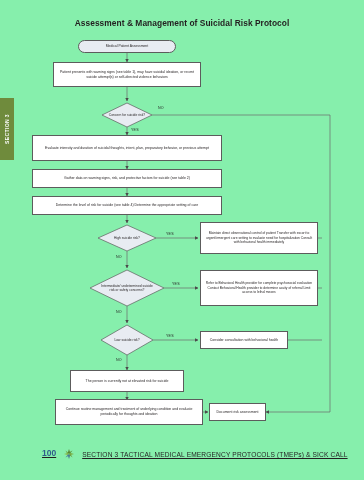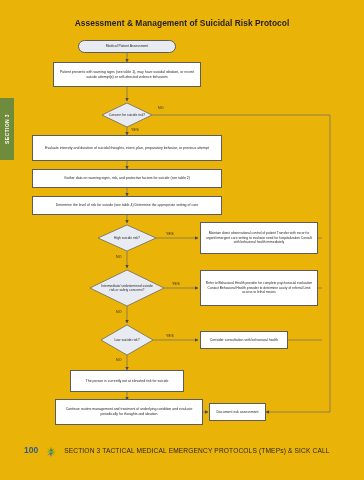--- a/index.html
+++ b/index.html
@@ -12,21 +12,21 @@
     height: 480px;
     position: relative;
     overflow: hidden;
     font-family: "Liberation Sans", sans-serif;
     color: #231f20;
   }
 
   #page {
     position: absolute;
     inset: 0;
-    background: #eab308;
+    background: #86efac;
   }
 
   
   .title {
     position: absolute;
     top: 18px;
     left: 0;
     width: 364px;
     text-align: center;
     font-size: 8.4px;
@@ -115,23 +115,24 @@
   }
 
   
   .footer {
     position: absolute;
     left: 0;
     bottom: 22px;
     width: 364px;
     height: 16px;
     display: flex;
-    align-items: center;
-    padding-left: 24px;
+    align-items: flex-end;
+    padding-left: 42px;
     box-sizing: border-box;
+    text-decoration: underline;
   }
   .footer .page-num {
     font-size: 8.5px;
     font-weight: bold;
     color: #2f5c8a;
     margin-right: 7px;
   }
   .footer .glyph {
     width: 12px;
     height: 12px;

